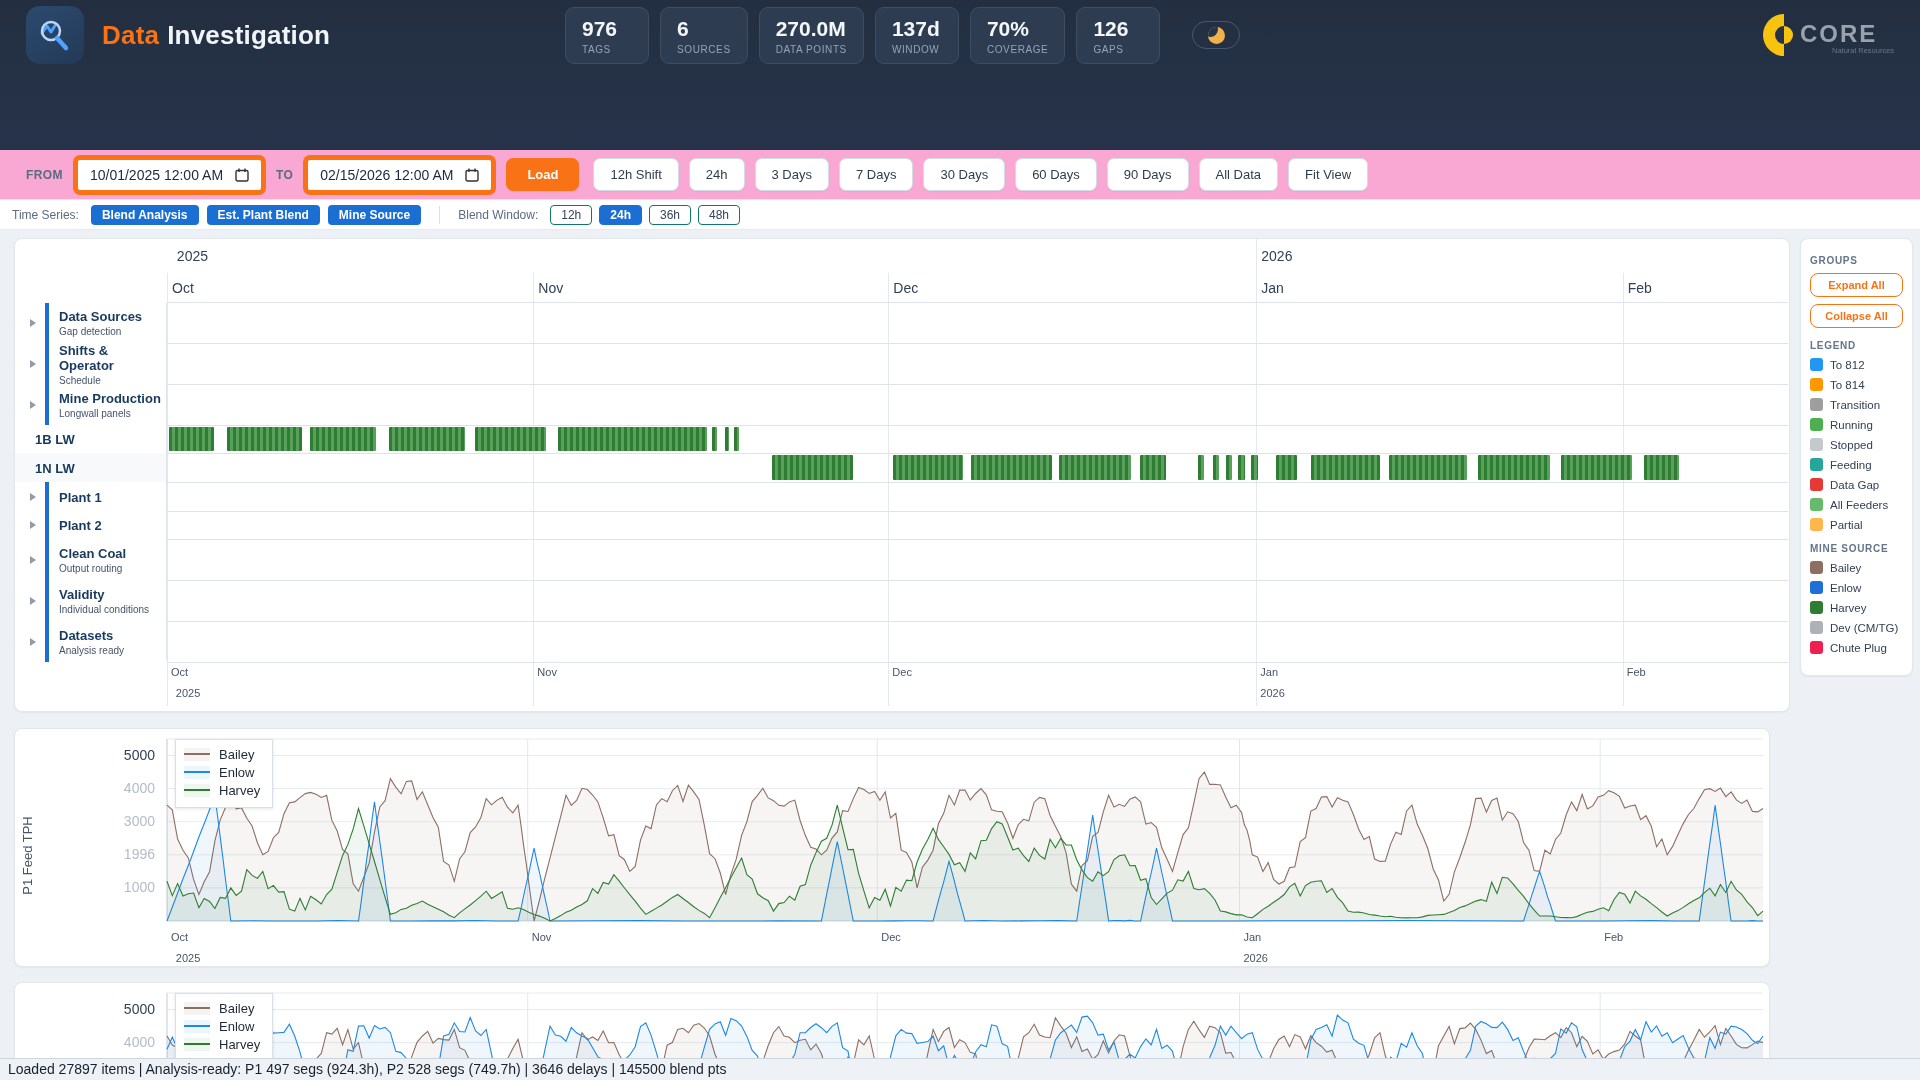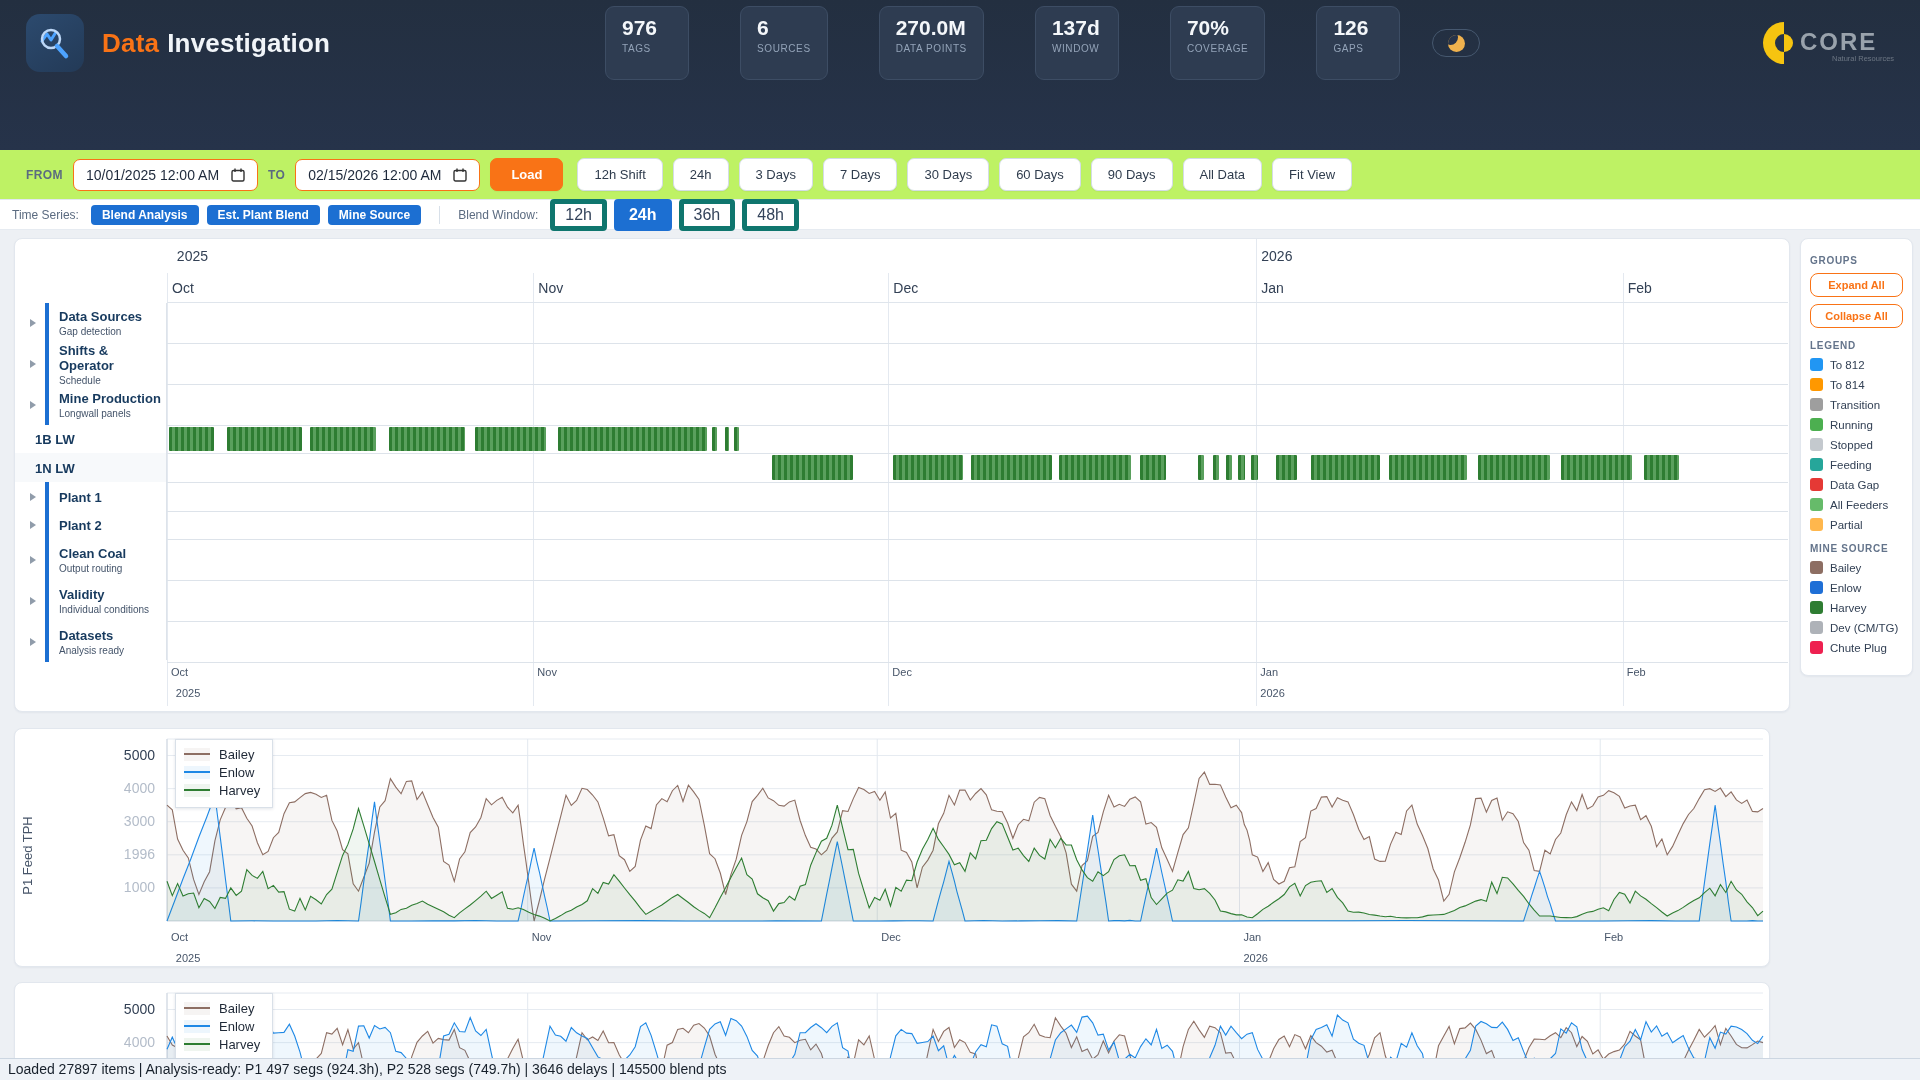--- a/index.html
+++ b/index.html
@@ -17,49 +17,49 @@
   .hdr-row { display:flex; align-items:center; padding:6px 26px 0; gap:18px; }
   .app-icon { width:58px; height:58px; border-radius:14px;
     background:linear-gradient(145deg,#2c4a6e,#233a57); flex:0 0 auto;
     display:flex; align-items:center; justify-content:center; }
   .titles { width:445px; }
   .title { font-size:26px; font-weight:bold; color:#f1f5f9; letter-spacing:.2px; }
   .title .accent { color:#f97316; margin-right:8px; }
   .subtitle { font-size:13px; color:#aab8ca; margin-top:5px; line-height:1.45; width:440px; }
   .stats { display:flex; gap:11px; align-items:center; }
   .chip { background:#2e3c51; border:1px solid #3d4d64; border-radius:9px;
-    padding:9px 16px 25px; min-width:84px;margin-left:40px; }
+    padding:9px 16px 8px; min-width:84px; }
   .chip .v { font-size:21px; font-weight:bold; color:#f4f7fa; }
   .chip .l { font-size:10px; letter-spacing:.6px; color:#93a3b8; margin-top:3px; }
   .moon-toggle { width:48px; height:28px; border:1px solid #46586f; border-radius:14px;
     margin-left:14px; display:flex; align-items:center; justify-content:center; cursor:pointer; }
   .moon { width:17px; height:17px; border-radius:50%; background:#f0b24e; position:relative; overflow:hidden; }
   .moon:after { content:""; position:absolute; left:-5px; top:-5px; width:15px; height:15px;
     border-radius:50%; background:#26334a; }
   .logo { margin-left:auto; display:flex; align-items:center;text-decoration:underline; }
 
   
   .toolbar { position:absolute; left:0; top:150px; width:1920px; height:50px;
-    background:#bef264; border-bottom:1px solid #e2e8f0; display:flex;
+    background:#f9a8d4; border-bottom:1px solid #e2e8f0; display:flex;
     align-items:center; padding:0 26px; gap:10px; }
   .tb-label { font-size:12px; font-weight:bold; color:#5b6b80; letter-spacing:.4px; }
-  .dt-input { display:flex; align-items:center; gap:12px; border:1px solid #f97316;
+  .dt-input { display:flex; align-items:center; gap:12px; border:5px solid #f97316;
     border-radius:7px; background:#fff; padding:7px 12px; font-size:14px; color:#1e293b; }
   .btn { border:1px solid #d3dce6; background:#fff; color:#2f3c4d; font-size:13px;
     padding:8px 16px; border-radius:7px; cursor:pointer; box-shadow:0 1px 1px rgba(20,35,60,.04); }
   .btn-load { background:#f97316; border-color:#f97316; color:#fff; font-weight:bold; padding:8px 20px; }
 
   
   .tsrow { position:absolute; left:0; top:200px; width:1920px; height:30px; background:#fff;
     border-bottom:1px solid #e6ebf1; display:flex; align-items:center; padding:0 12px; gap:8px; }
   .ts-label { font-size:12px; color:#5b6b80; margin-right:4px; }
   .pill { background:#1c6fd2; color:#fff; font-size:12px; font-weight:bold;
     padding:3px 11px; border-radius:4px; cursor:pointer; }
   .ts-div { width:1px; height:18px; background:#d8e0e9; margin:0 10px; }
-  .win-btn { font-size:16px; color:#33435a; background:#fff; border:5px solid #0f766e;
+  .win-btn { font-size:12px; color:#33435a; background:#fff; border:1px solid #0f766e;
     padding:2px 10px; border-radius:4px; cursor:pointer; }
   .win-btn.active { background:#1c6fd2; border-color:#1c6fd2; color:#fff; font-weight:bold; }
 
   
   .panel { position:absolute; background:#fff; border:1px solid #e2e7ee; border-radius:8px;
     box-shadow:0 1px 2px rgba(25,40,70,.05); }
   .timeline { left:14px; top:238px; width:1776px; height:474px; overflow:hidden; }
   .rightpanel { left:1800px; top:238px; width:113px; padding:10px 9px 14px; }
   .chart-panel { left:14px; width:1756px; height:239px; }
   #chart1 { top:728px; }

